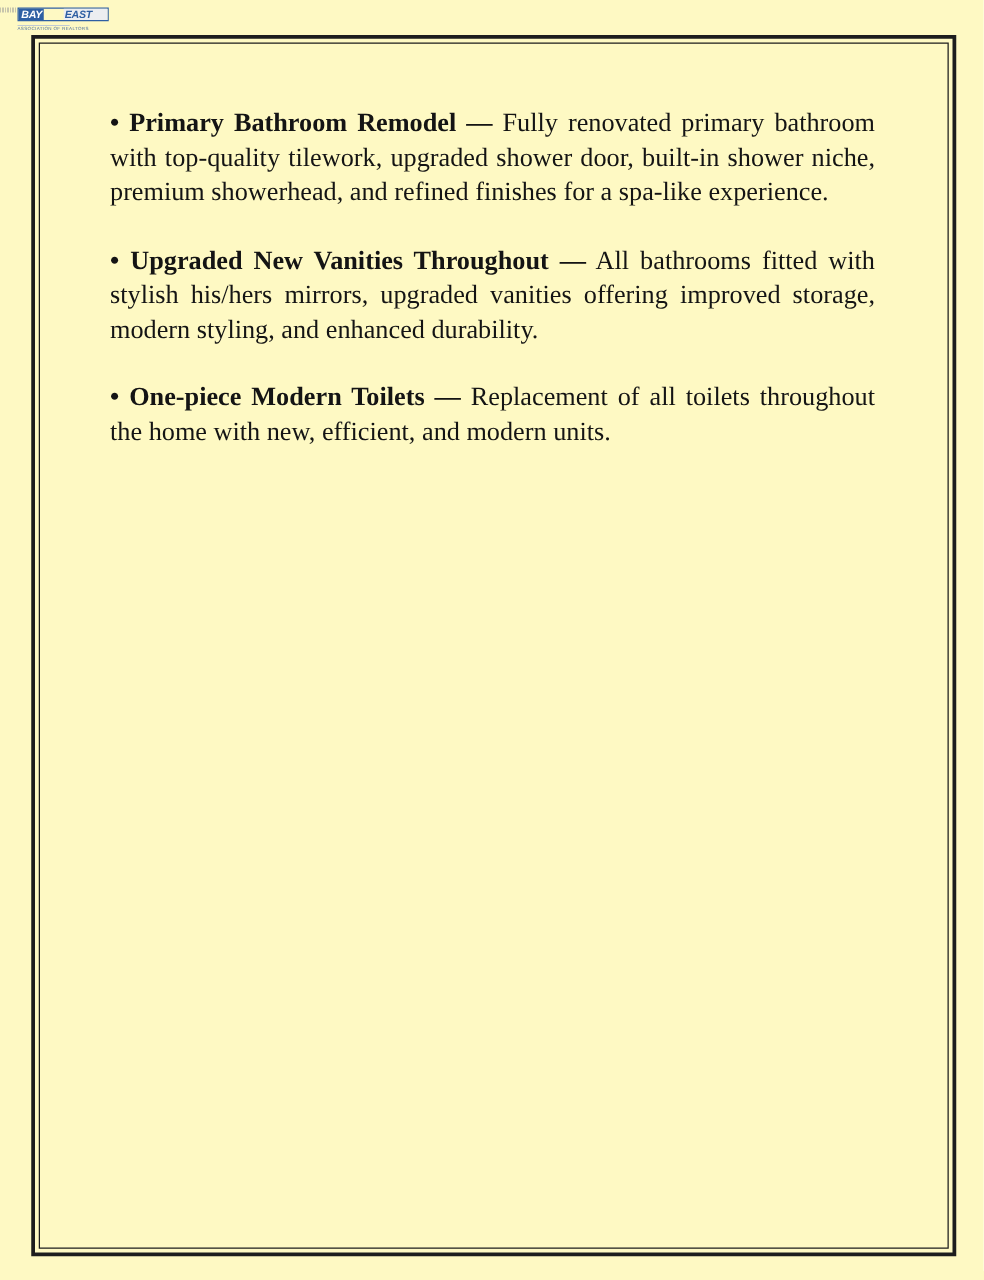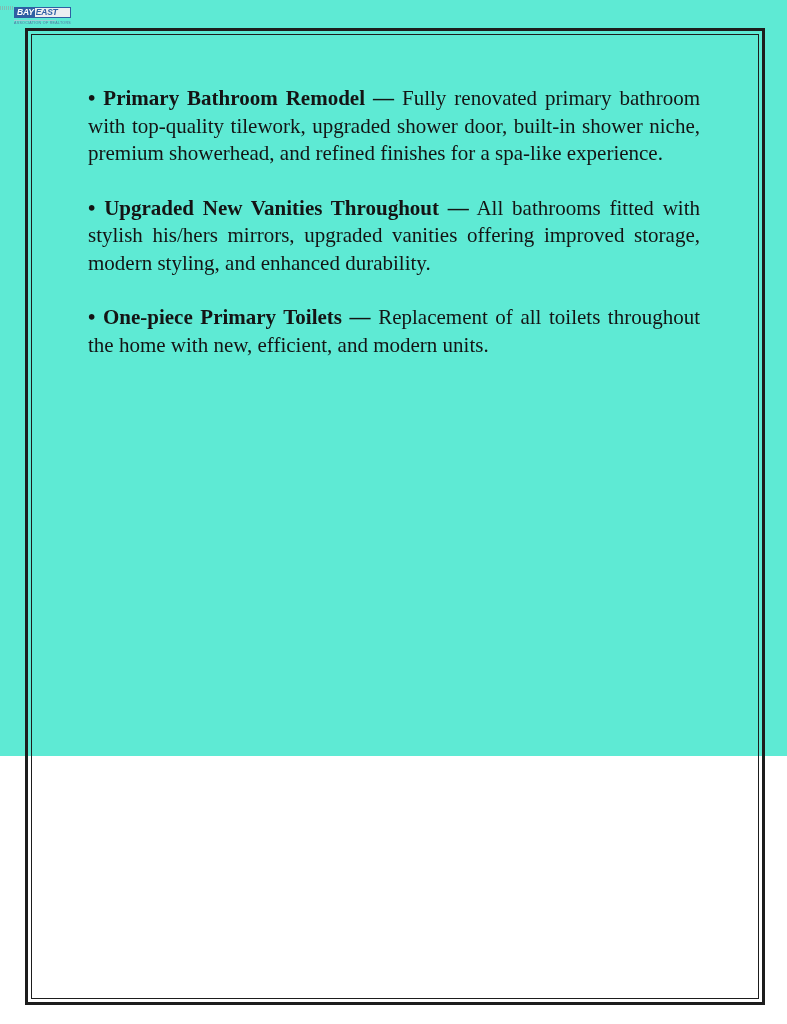--- a/index.html
+++ b/index.html
@@ -4,22 +4,22 @@
 <style>
   html, body { margin: 0; padding: 0; }
   body {
     width: 787px; height: 1024px;
     background: #ffffff;
     font-family: "Liberation Serif", serif;
     overflow: hidden;
   }
   .page {
     position: relative;
-    width: 787px; height: 756px;
-    background: #5eead4;
+    width: 787px; height: 1024px;
+    background: #fef9c3;
   }
 
   
   .logo-row {
     position: absolute; left: 0; top: 1px;
     display: flex; align-items: flex-start;
   }
   .fineprint-smudge {
     width: 13px; height: 4px;
     margin: 5px 1px 0 0;
@@ -29,21 +29,21 @@
   .bayeast-logo { display: inline-block; }
   .logo-main {
     display: inline-flex; align-items: stretch;
     border: 1px solid #2e5fa3;
     font-family: "Liberation Sans", sans-serif;
     font-style: italic; font-weight: bold;
     font-size: 8.5px; line-height: 9px;
     letter-spacing: -0.2px;
   }
   .logo-bay { background: #2e5fa3; color: #ffffff; padding: 0 1px 0 2px; }
-  .logo-east { background: #eceef1; color: #2e5fa3; padding: 0 12px 0 1px; }
+  .logo-east { background: #eceef1; color: #2e5fa3; padding: 0 12px 0 1px; margin-left: 16px; }
   .logo-tagline {
     font-family: "Liberation Sans", sans-serif;
     font-size: 5px; line-height: 5px;
     transform: scale(0.72); transform-origin: left top;
     color: #50719f; letter-spacing: 0.4px;
     white-space: nowrap; margin-top: 1px;
     border-top: 1px solid #b9c5d6; padding-top: 1px;
     width: 58px;
   }
 
@@ -105,21 +105,21 @@
 
     <p>
       <span class="b">•</span>
       <span class="b">Upgraded New Vanities Throughout</span>
       <span class="b">—</span>
       <span>All bathrooms fitted with stylish his/hers mirrors, upgraded vanities offering improved storage, modern styling, and enhanced durability.</span>
     </p>
 
     <p>
       <span class="b">•</span>
-      <span class="b">One-piece Primary Toilets</span>
+      <span class="b">One-piece Modern Toilets</span>
       <span class="b">—</span>
       <span>Replacement of all toilets throughout the home with new, efficient, and modern units.</span>
     </p>
 
 
 
 
   </div>
 </div>
 

